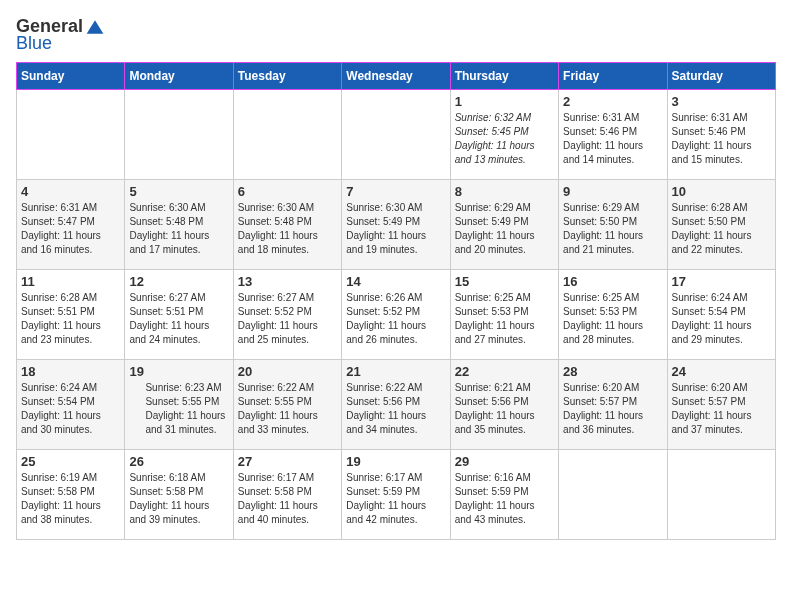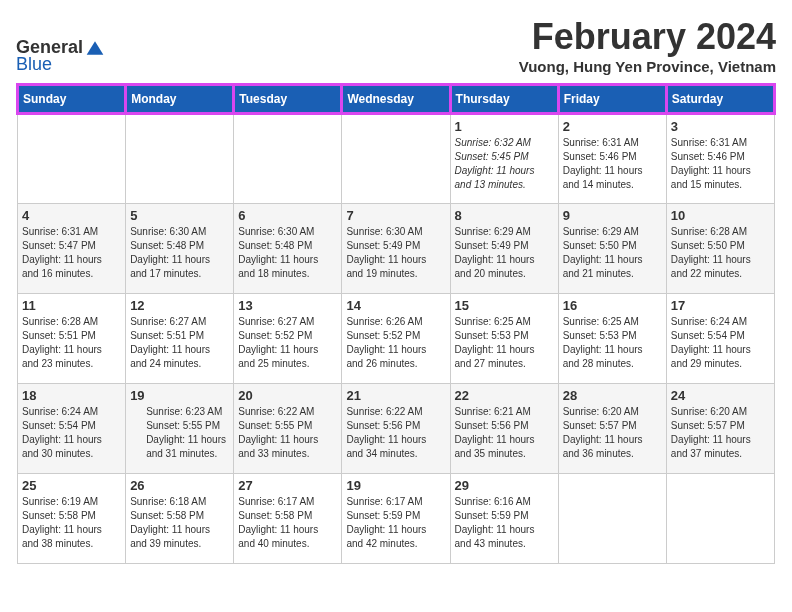--- a/index.html
+++ b/index.html
@@ -6,21 +6,21 @@
     body {
       font-family: Arial, sans-serif;
       background: #fff;
       width: 792px;
       min-height: 612px;
       padding: 16px;
     }
     .header-area {
       display: flex;
       justify-content: space-between;
-      align-items: flex-end;
+      align-items: center;
       margin-bottom: 8px;
     }
     .logo {
       display: flex;
       flex-direction: column;
       align-items: flex-start;
     }
     .logo-text {
       display: flex;
       align-items: center;
@@ -57,21 +57,21 @@
       width: 100%;
       border-collapse: collapse;
       font-size: 11px;
     }
     .calendar-table th {
       background-color: #1a5fb4;
       color: white;
       padding: 6px 4px;
       text-align: left;
       font-size: 12px;
-      border: 3px solid #d946ef;
+      border: 1px solid #d946ef;
     }
     .calendar-table td {
       border: 1px solid #ccc;
       vertical-align: top;
       padding: 4px;
       height: 90px;
       width: calc(100% / 7);
     }
     .day-number {
       font-size: 13px;
@@ -103,24 +103,20 @@
 <div class="header-area">
   <div class="logo">
     <div class="logo-text">
       <span class="logo-general">General</span>
       <svg class="logo-icon" viewBox="0 0 24 20">
         <polygon points="12,2 22,18 2,18" fill="#1a5fb4"></polygon>
       </svg>
     </div>
     <span class="logo-blue" style="margin-top:-4px;">Blue</span>
   </div>
-  <div class="title-area">
-    <div class="month-title">February 2024</div>
-    <div class="location-title">Vuong, Hung Yen Province, Vietnam</div>
-  </div>
 </div>
 
 <table class="calendar-table">
   <thead>
     <tr id="weekday-header">
     <th>Sunday</th>
         <th>Monday</th>
         <th>Tuesday</th>
         <th>Wednesday</th>
         <th>Thursday</th>

